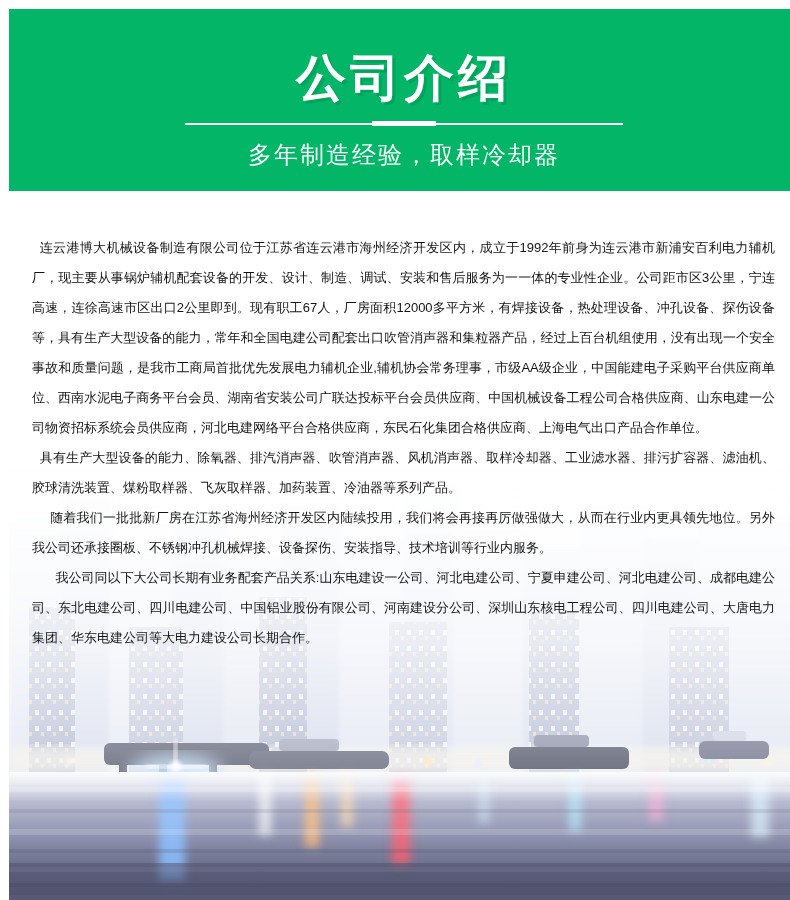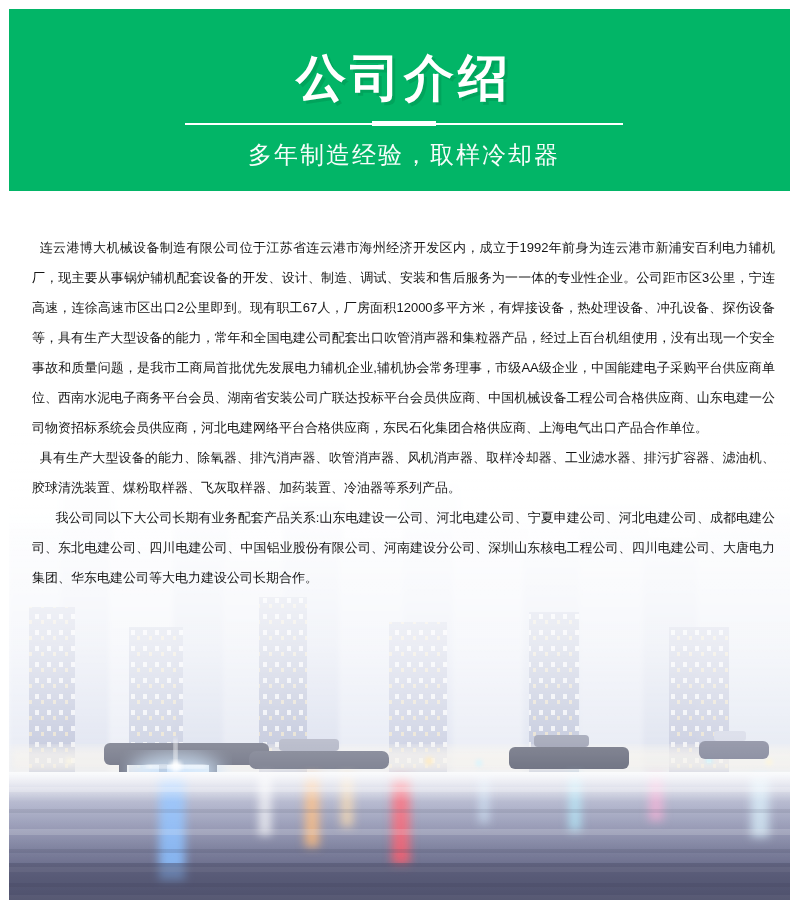--- a/index.html
+++ b/index.html
@@ -186,17 +186,18 @@
       </g>
       <rect x="0" y="636" width="790" height="46" fill="#3b3e5c" opacity="0.5"></rect>
       <rect x="0" y="545" width="790" height="30" fill="url(#fadeDown)"></rect>
     </svg>
 
     <div class="haze"></div>
 
     <div class="intro-text">
       <p class="ind-s">连云港博大机械设备制造有限公司位于江苏省连云港市海州经济开发区内，成立于1992年前身为连云港市新浦安百利电力辅机厂，现主要从事锅炉辅机配套设备的开发、设计、制造、调试、安装和售后服务为一一体的专业性企业。公司距市区3公里，宁连高速，连徐高速市区出口2公里即到。现有职工67人，厂房面积12000多平方米，有焊接设备，热处理设备、冲孔设备、探伤设备等，具有生产大型设备的能力，常年和全国电建公司配套出口吹管消声器和集粒器产品，经过上百台机组使用，没有出现一个安全事故和质量问题，是我市工商局首批优先发展电力辅机企业,辅机协会常务理事，市级AA级企业，中国能建电子采购平台供应商单位、西南水泥电子商务平台会员、湖南省安装公司广联达投标平台会员供应商、中国机械设备工程公司合格供应商、山东电建一公司物资招标系统会员供应商，河北电建网络平台合格供应商，东民石化集团合格供应商、上海电气出口产品合作单位。</p>
       <p class="ind-s">具有生产大型设备的能力、除氧器、排汽消声器、吹管消声器、风机消声器、取样冷却器、工业滤水器、排污扩容器、滤油机、胶球清洗装置、煤粉取样器、飞灰取样器、加药装置、冷油器等系列产品。</p>
+      <p class="ind-m">随着我们一批批新厂房在江苏省海州经济开发区内陆续投用，我们将会再接再厉做强做大，从而在行业内更具领先地位。另外我公司还承接圈板、不锈钢冲孔机械焊接、设备探伤、安装指导、技术培训等行业内服务。</p>
       <p class="ind-l">我公司同以下大公司长期有业务配套产品关系:山东电建设一公司、河北电建公司、宁夏申建公司、河北电建公司、成都电建公司、东北电建公司、四川电建公司、中国铝业股份有限公司、河南建设分公司、深圳山东核电工程公司、四川电建公司、大唐电力集团、华东电建公司等大电力建设公司长期合作。</p>
     </div>
   </section>
 
 </div>
 
 </body></html>

